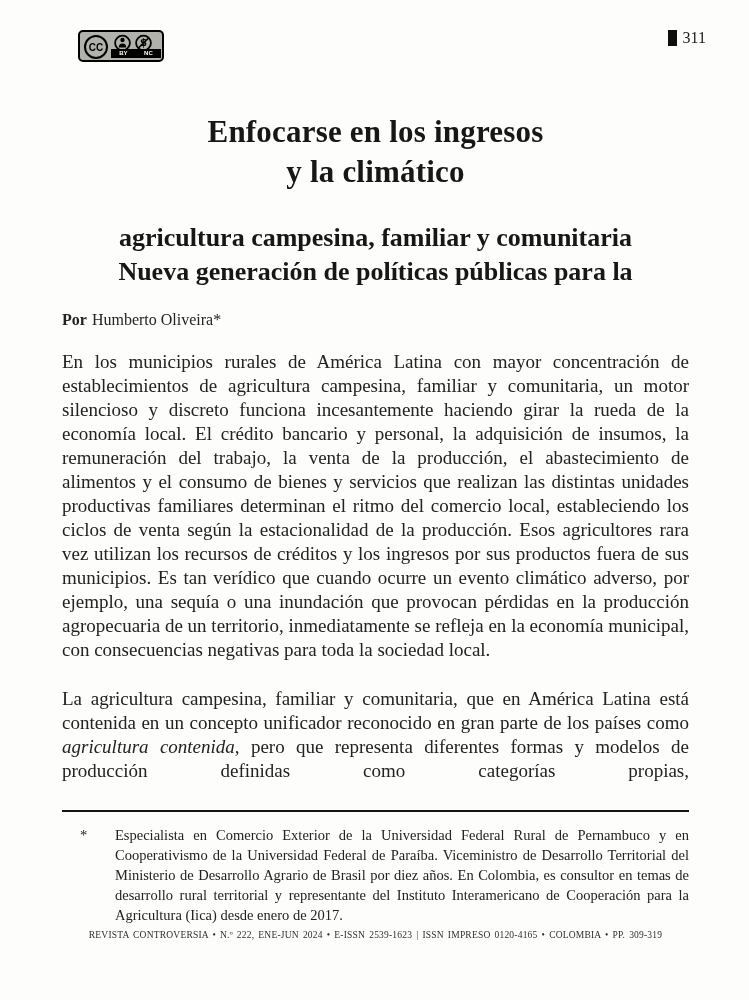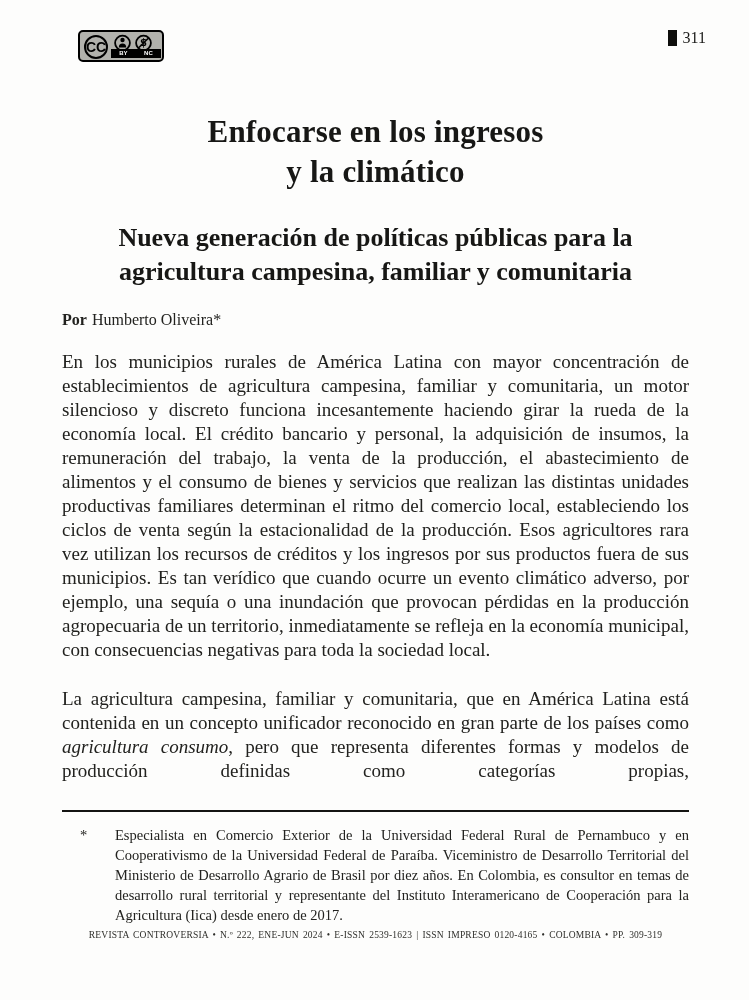--- a/index.html
+++ b/index.html
@@ -25,21 +25,21 @@
     box-sizing: border-box;
   }
   .cc-circle {
     position: absolute;
     left: 4px; top: 3px;
     width: 20px; height: 20px;
     border: 2px solid #000;
     border-radius: 50%;
     display: flex; align-items: center; justify-content: center;
     font-family: "Liberation Sans", sans-serif;
-    font-weight: bold; font-size: 14px; color: #000;
+    font-weight: bold; font-size: 10px; color: #000;
   }
   .cc-icons { position: absolute; left: 33px; top: 1px; }
   .cc-strip {
     position: absolute;
     left: 31px; bottom: 2px;
     width: 50px; height: 9px;
     background: #000;
     color: #fff;
     font-family: "Liberation Sans", sans-serif;
     font-size: 6px; font-weight: bold;
@@ -168,31 +168,31 @@
   </div>
 
   <div class="content">
 
     <h1 class="title">
       <span>Enfocarse en los ingresos</span>
       <span>y la climático</span>
     </h1>
 
     <h2 class="subtitle">
+      <span>agricultura campesina, familiar y comunitaria</span>
       <span>Nueva generación de políticas públicas para la</span>
-      <span>agricultura campesina, familiar y comunitaria</span>
     </h2>
 
     <div class="byline">
       <span class="prefix">Por</span><span>Humberto Oliveira*</span>
     </div>
 
     <p class="para para-1">En los municipios rurales de América Latina con mayor concentración de establecimientos de agricultura campesina, familiar y comunitaria, un motor silencioso y discreto funciona incesantemente haciendo girar la rueda de la economía local. El crédito bancario y personal, la adquisición de insumos, la remuneración del trabajo, la venta de la producción, el abastecimiento de alimentos y el consumo de bienes y servicios que realizan las distintas unidades productivas familiares determinan el ritmo del comercio local, estableciendo los ciclos de venta según la estacionalidad de la producción. Esos agricultores rara vez utilizan los recursos de créditos y los ingresos por sus productos fuera de sus municipios. Es tan verídico que cuando ocurre un evento climático adverso, por ejemplo, una sequía o una inundación que provocan pérdidas en la producción agropecuaria de un territorio, inmediatamente se refleja en la economía municipal, con consecuencias negativas para toda la sociedad local.</p>
 
-    <p class="para para-2"><span>La agricultura campesina, familiar y comunitaria, que en América Latina está contenida en un concepto unificador reconocido en gran parte de los países como </span><span class="it">agricultura consumo</span><span>, pero que representa diferentes formas y modelos de producción definidas como categorías propias,</span></p>
+    <p class="para para-2"><span>La agricultura campesina, familiar y comunitaria, que en América Latina está contenida en un concepto unificador reconocido en gran parte de los países como </span><span class="it">agricultura contenida</span><span>, pero que representa diferentes formas y modelos de producción definidas como categorías propias,</span></p>
 
     <hr class="fn-rule">
 
     <div class="footnote">
       <div class="fn-marker">*</div>
       <div class="fn-text">Especialista en Comercio Exterior de la Universidad Federal Rural de Pernambuco y en Cooperativismo de la Universidad Federal de Paraíba. Viceministro de Desarrollo Territorial del Ministerio de Desarrollo Agrario de Brasil por diez años. En Colombia, es consultor en temas de desarrollo rural territorial y representante del Instituto Interamericano de Cooperación para la Agricultura (Iica) desde enero de 2017.</div>
     </div>
 
     <div class="footer">REVISTA CONTROVERSIA • N.º 222, ENE-JUN 2024 • E-ISSN 2539-1623 | ISSN IMPRESO 0120-4165 • COLOMBIA • PP. 309-319</div>
 

